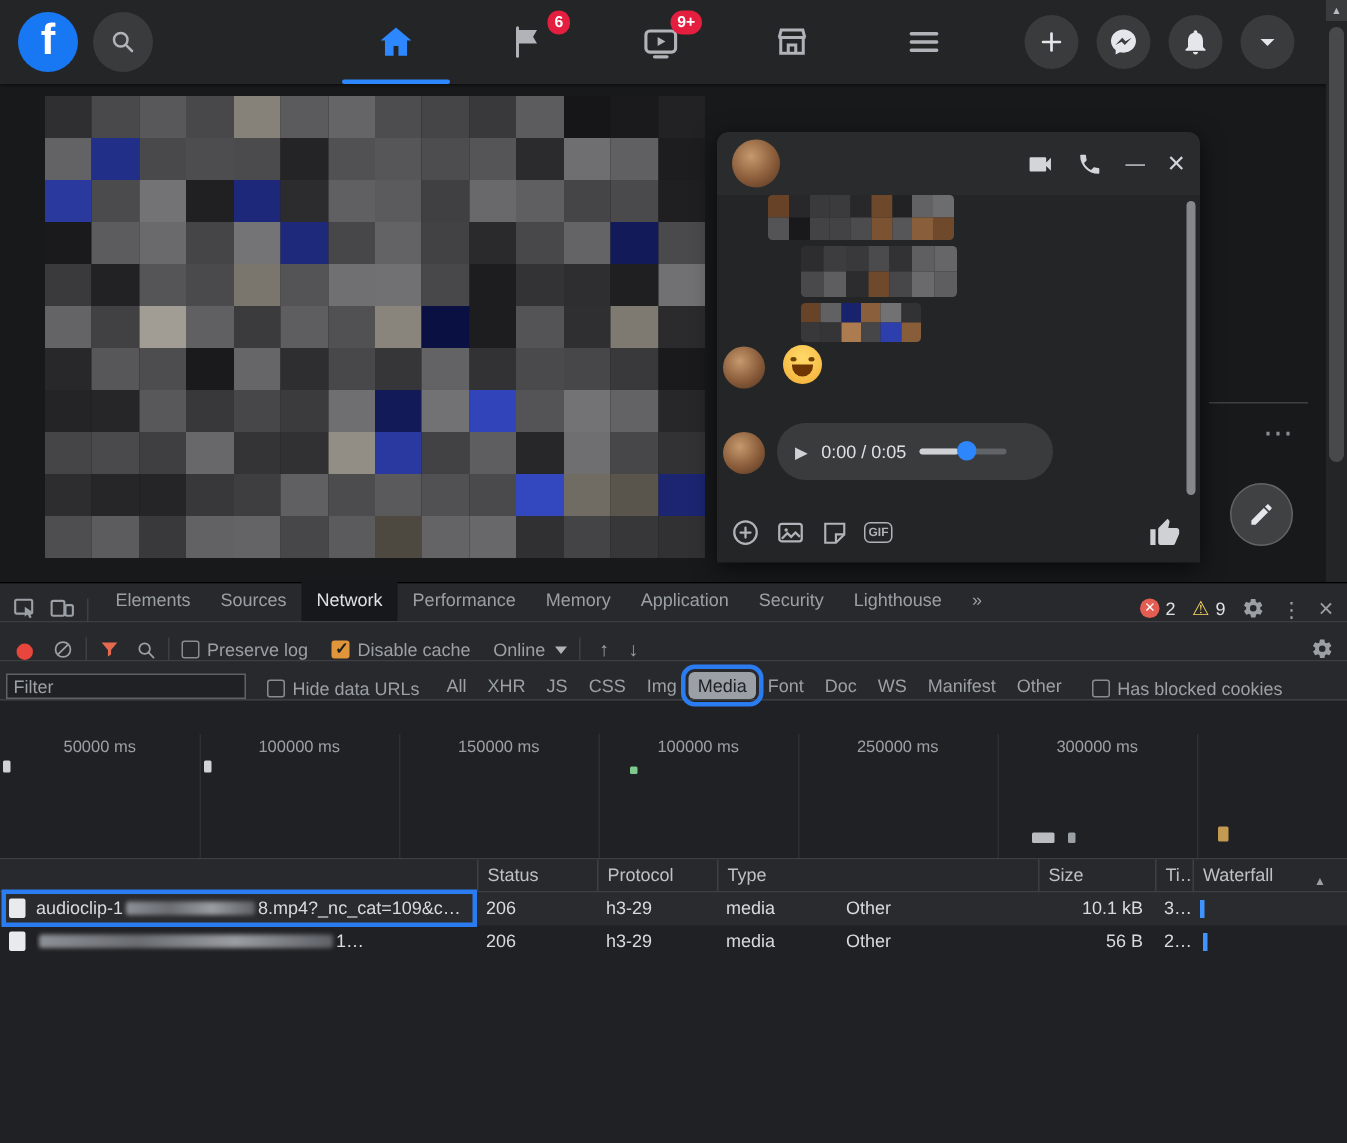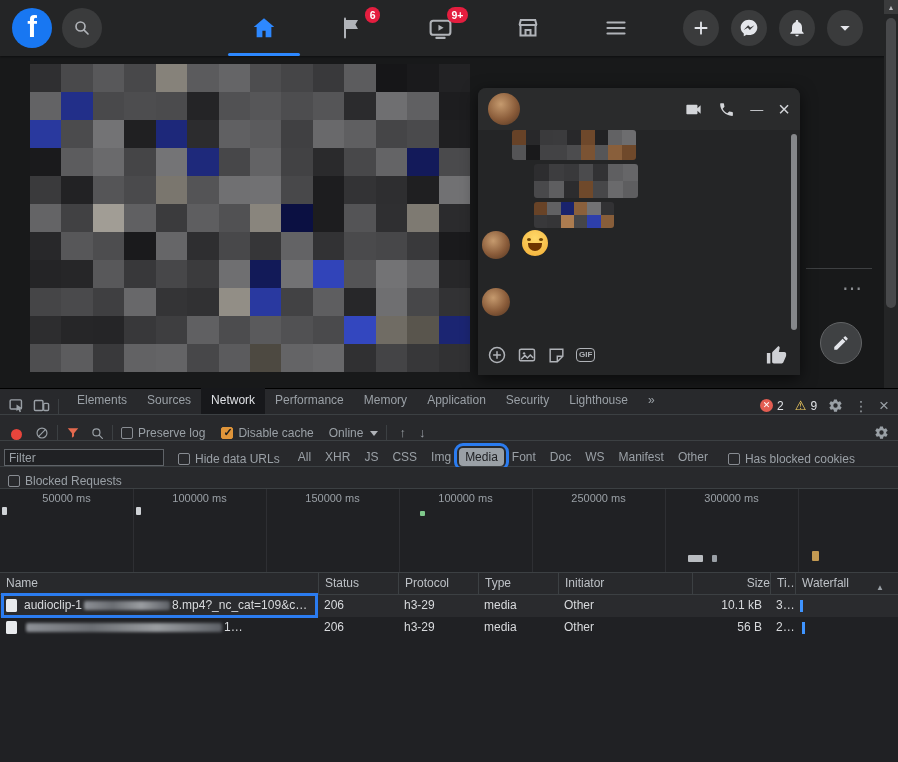--- a/index.html
+++ b/index.html
@@ -454,20 +454,28 @@
         <div style="background: rgb(70, 70, 72);"></div>
         <div style="background: rgb(45, 63, 172);"></div>
         <div style="background: rgb(136, 94, 58);"></div>
       </div>
 
     <div id="chat-av1" class="avatar sm"></div>
     <div class="emoji-laugh"></div>
 
 
     <div id="chat-av2" class="avatar sm"></div>
+    <div id="audio-msg">
+      <span class="i-play"></span>
+      <span id="audio-time">0:00 / 0:05</span>
+      <span id="audio-track">
+        <span id="audio-fill"></span>
+        <span id="audio-knob"></span>
+      </span>
+    </div>
 
     <div id="chat-scroll"></div>
 
     <div id="chat-input-row">
       <span>
           <svg width="20" height="20" viewBox="0 0 24 24">
             <circle cx="12" cy="12" r="9" fill="none" stroke="currentColor" stroke-width="1.8"></circle>
             <path d="M12 8v8M8 12h8" stroke="currentColor" stroke-width="1.8" stroke-linecap="round"></path>
           </svg>
         </span>
@@ -613,26 +621,20 @@
         <span class="chip">WS</span>
         <span class="chip">Manifest</span>
         <span class="chip">Other</span>
       </div>
       <label class="cbl">
           <span class="cb"></span>
           <span>Has blocked cookies</span>
         </label>
     </div>
 
-    <div id="dt-blockedbar" class="bar">
-      <label class="cbl" style="margin-left:8px">
-          <span class="cb"></span>
-          <span>Blocked Requests</span>
-        </label>
-    </div>
 
     <div id="dt-timeline">
       <span class="tl-line" style="left:133px"></span>
         <span class="tl-line" style="left:266px"></span>
         <span class="tl-line" style="left:399px"></span>
         <span class="tl-line" style="left:532px"></span>
         <span class="tl-line" style="left:665px"></span>
         <span class="tl-line" style="left:798px"></span>
       <span class="tl-label" style="left:0">50000 ms</span>
       <span class="tl-label" style="left:133px">100000 ms</span>
@@ -642,26 +644,24 @@
       <span class="tl-label" style="left:665px">300000 ms</span>
       <span class="tl-mark" style="left:2px;top:18px;width:5px;height:8px;background:#cfd2d6"></span>
       <span class="tl-mark" style="left:136px;top:18px;width:5px;height:8px;background:#cfd2d6"></span>
       <span class="tl-mark" style="left:420px;top:22px;width:5px;height:5px;background:#7fc98c"></span>
       <span class="tl-mark" style="left:688px;top:66px;width:15px;height:7px;background:#b9bcc0"></span>
       <span class="tl-mark" style="left:712px;top:66px;width:5px;height:7px;background:#9aa0a6"></span>
       <span class="tl-mark" style="left:812px;top:62px;width:7px;height:10px;background:#c49a52"></span>
     </div>
 
     <div id="dt-thead">
-      <span class="th first c-name">Name</span>
       <span class="th c-status">Status</span>
       <span class="th c-proto">Protocol</span>
       <span class="th c-type">Type</span>
-      <span class="th c-init">Initiator</span>
-      <span class="th c-size" style="text-align:right;padding-left:6px">Size</span>
+      <span class="th c-size" style="text-align:left;padding-left:6px">Size</span>
       <span class="th c-time">Ti…</span>
       <span class="th c-wf">Waterfall</span>
       <span id="wf-sort" class="i-sort"></span>
     </div>
 
     <div id="row1" class="nrow">
       <span class="cell c-name">
         <span class="doc-ico"></span>
         <span class="name-txt"><span>audioclip-1</span><span class="nblur" style="width:86px"></span><span>8.mp4?_nc_cat=109&amp;c…</span></span>
       </span>

